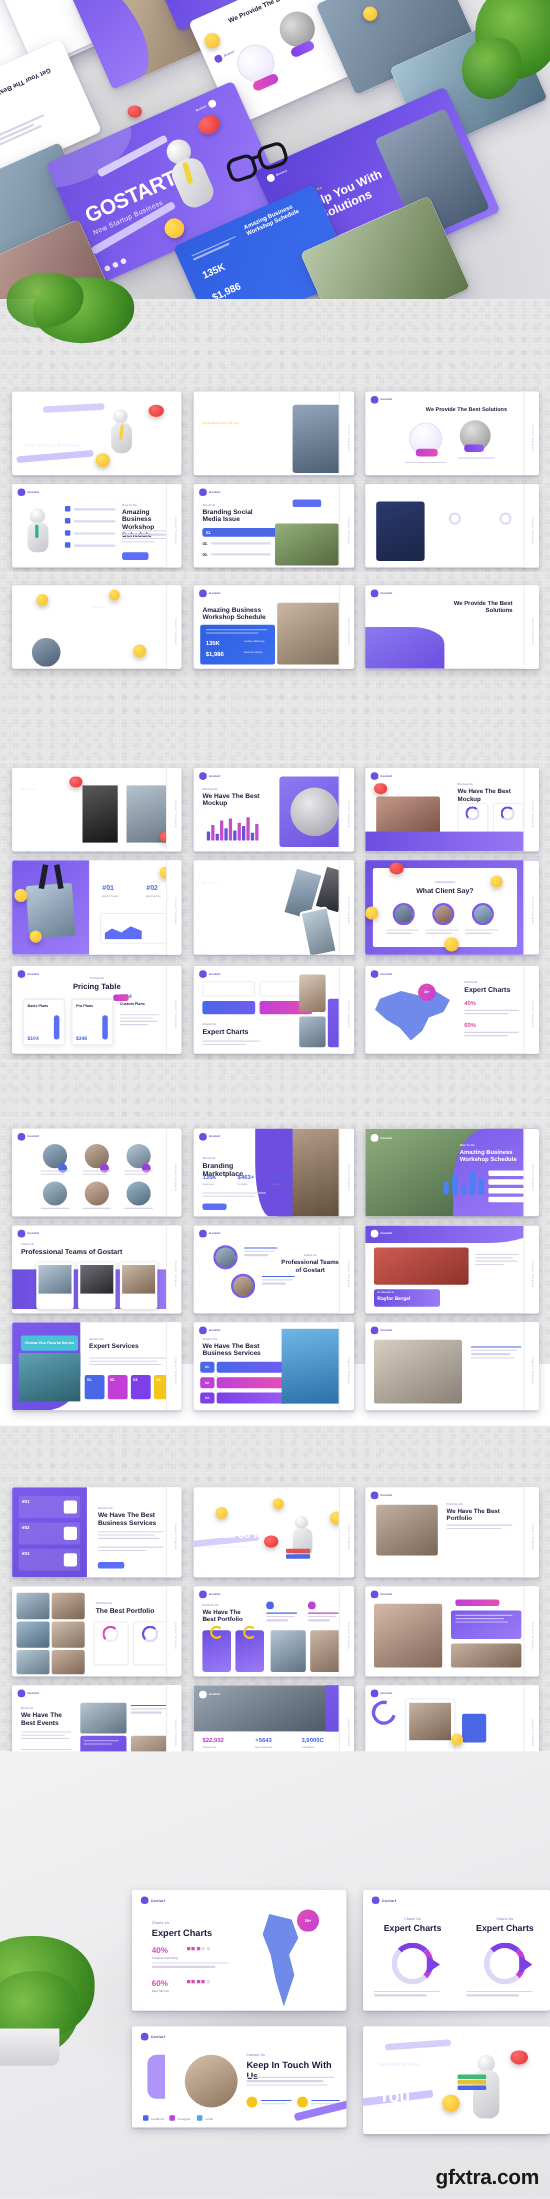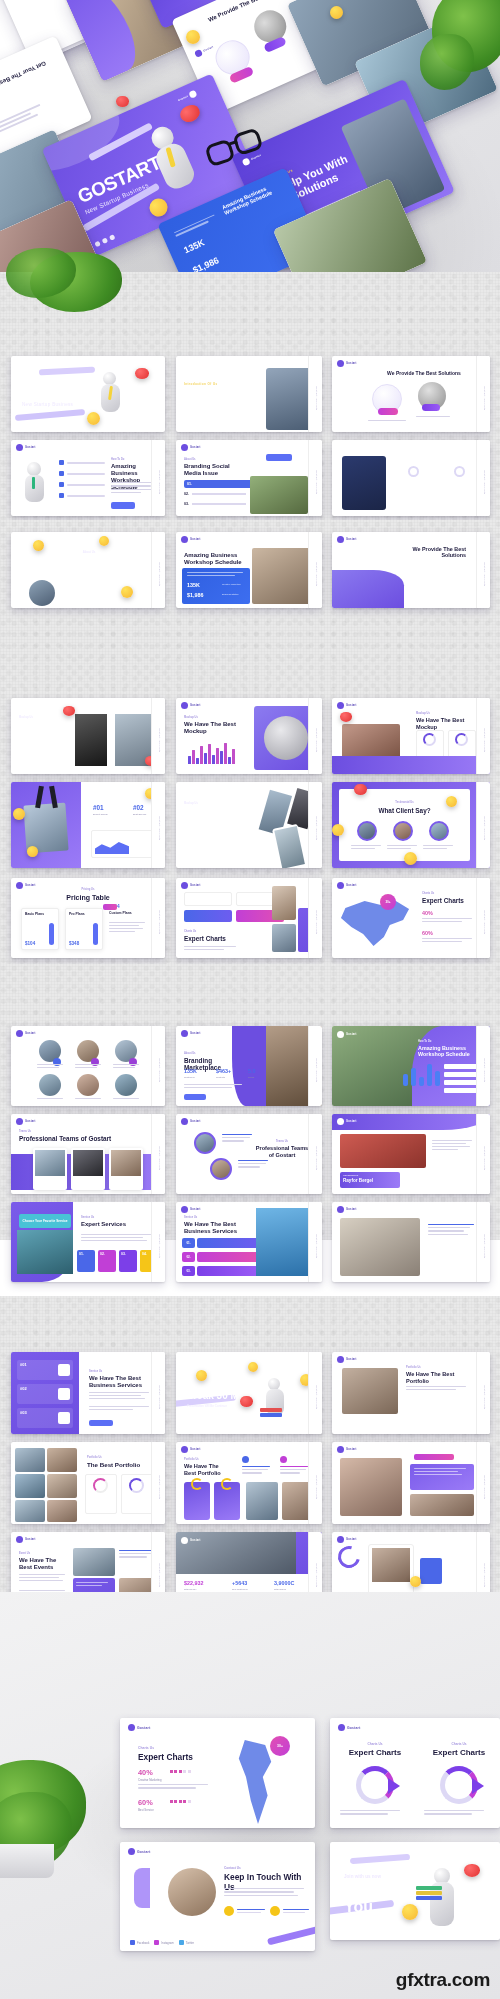--- a/index.html
+++ b/index.html
@@ -1274,21 +1274,21 @@
       <div class="lines" style="left:10px;top:92px;width:62px">
           <i style="height:1.3px;width:60px"></i>
           <i style="height:1.3px;width:48px"></i>
         </div>
       <div class="lines" style="left:94px;top:92px;width:62px">
           <i style="height:1.3px;width:60px"></i>
           <i style="height:1.3px;width:48px"></i>
         </div>
     </div>
 
-    <div class="slide" style="left:120px;top:250px;width:195px;height:109px;">
+    <div class="slide" style="left:120px;top:250px;width:195px;height:92px;">
       <div class="sl-logo" style="left:8px;top:6px;">
           <span class="mark"></span>
           <span class="tx" style="font-size:3.4px">Gostart</span>
         </div>
       <div class="circleimg" style="left:48px;top:26px;width:48px;height:48px;background:linear-gradient(150deg,#d8c2ad,#8d735c)"></div>
       <div style="position:absolute;left:104px;top:24px;width:86px">
         <div style="font-size:3.2px;color:#a99ae0;font-weight:700">Contact Us</div>
         <div style="font-size:8.4px;font-weight:800;color:#1d1a3d;margin-top:2px">Keep In Touch With Us</div>
       </div>
       <div class="lines" style="left:104px;top:46px;width:82px">

